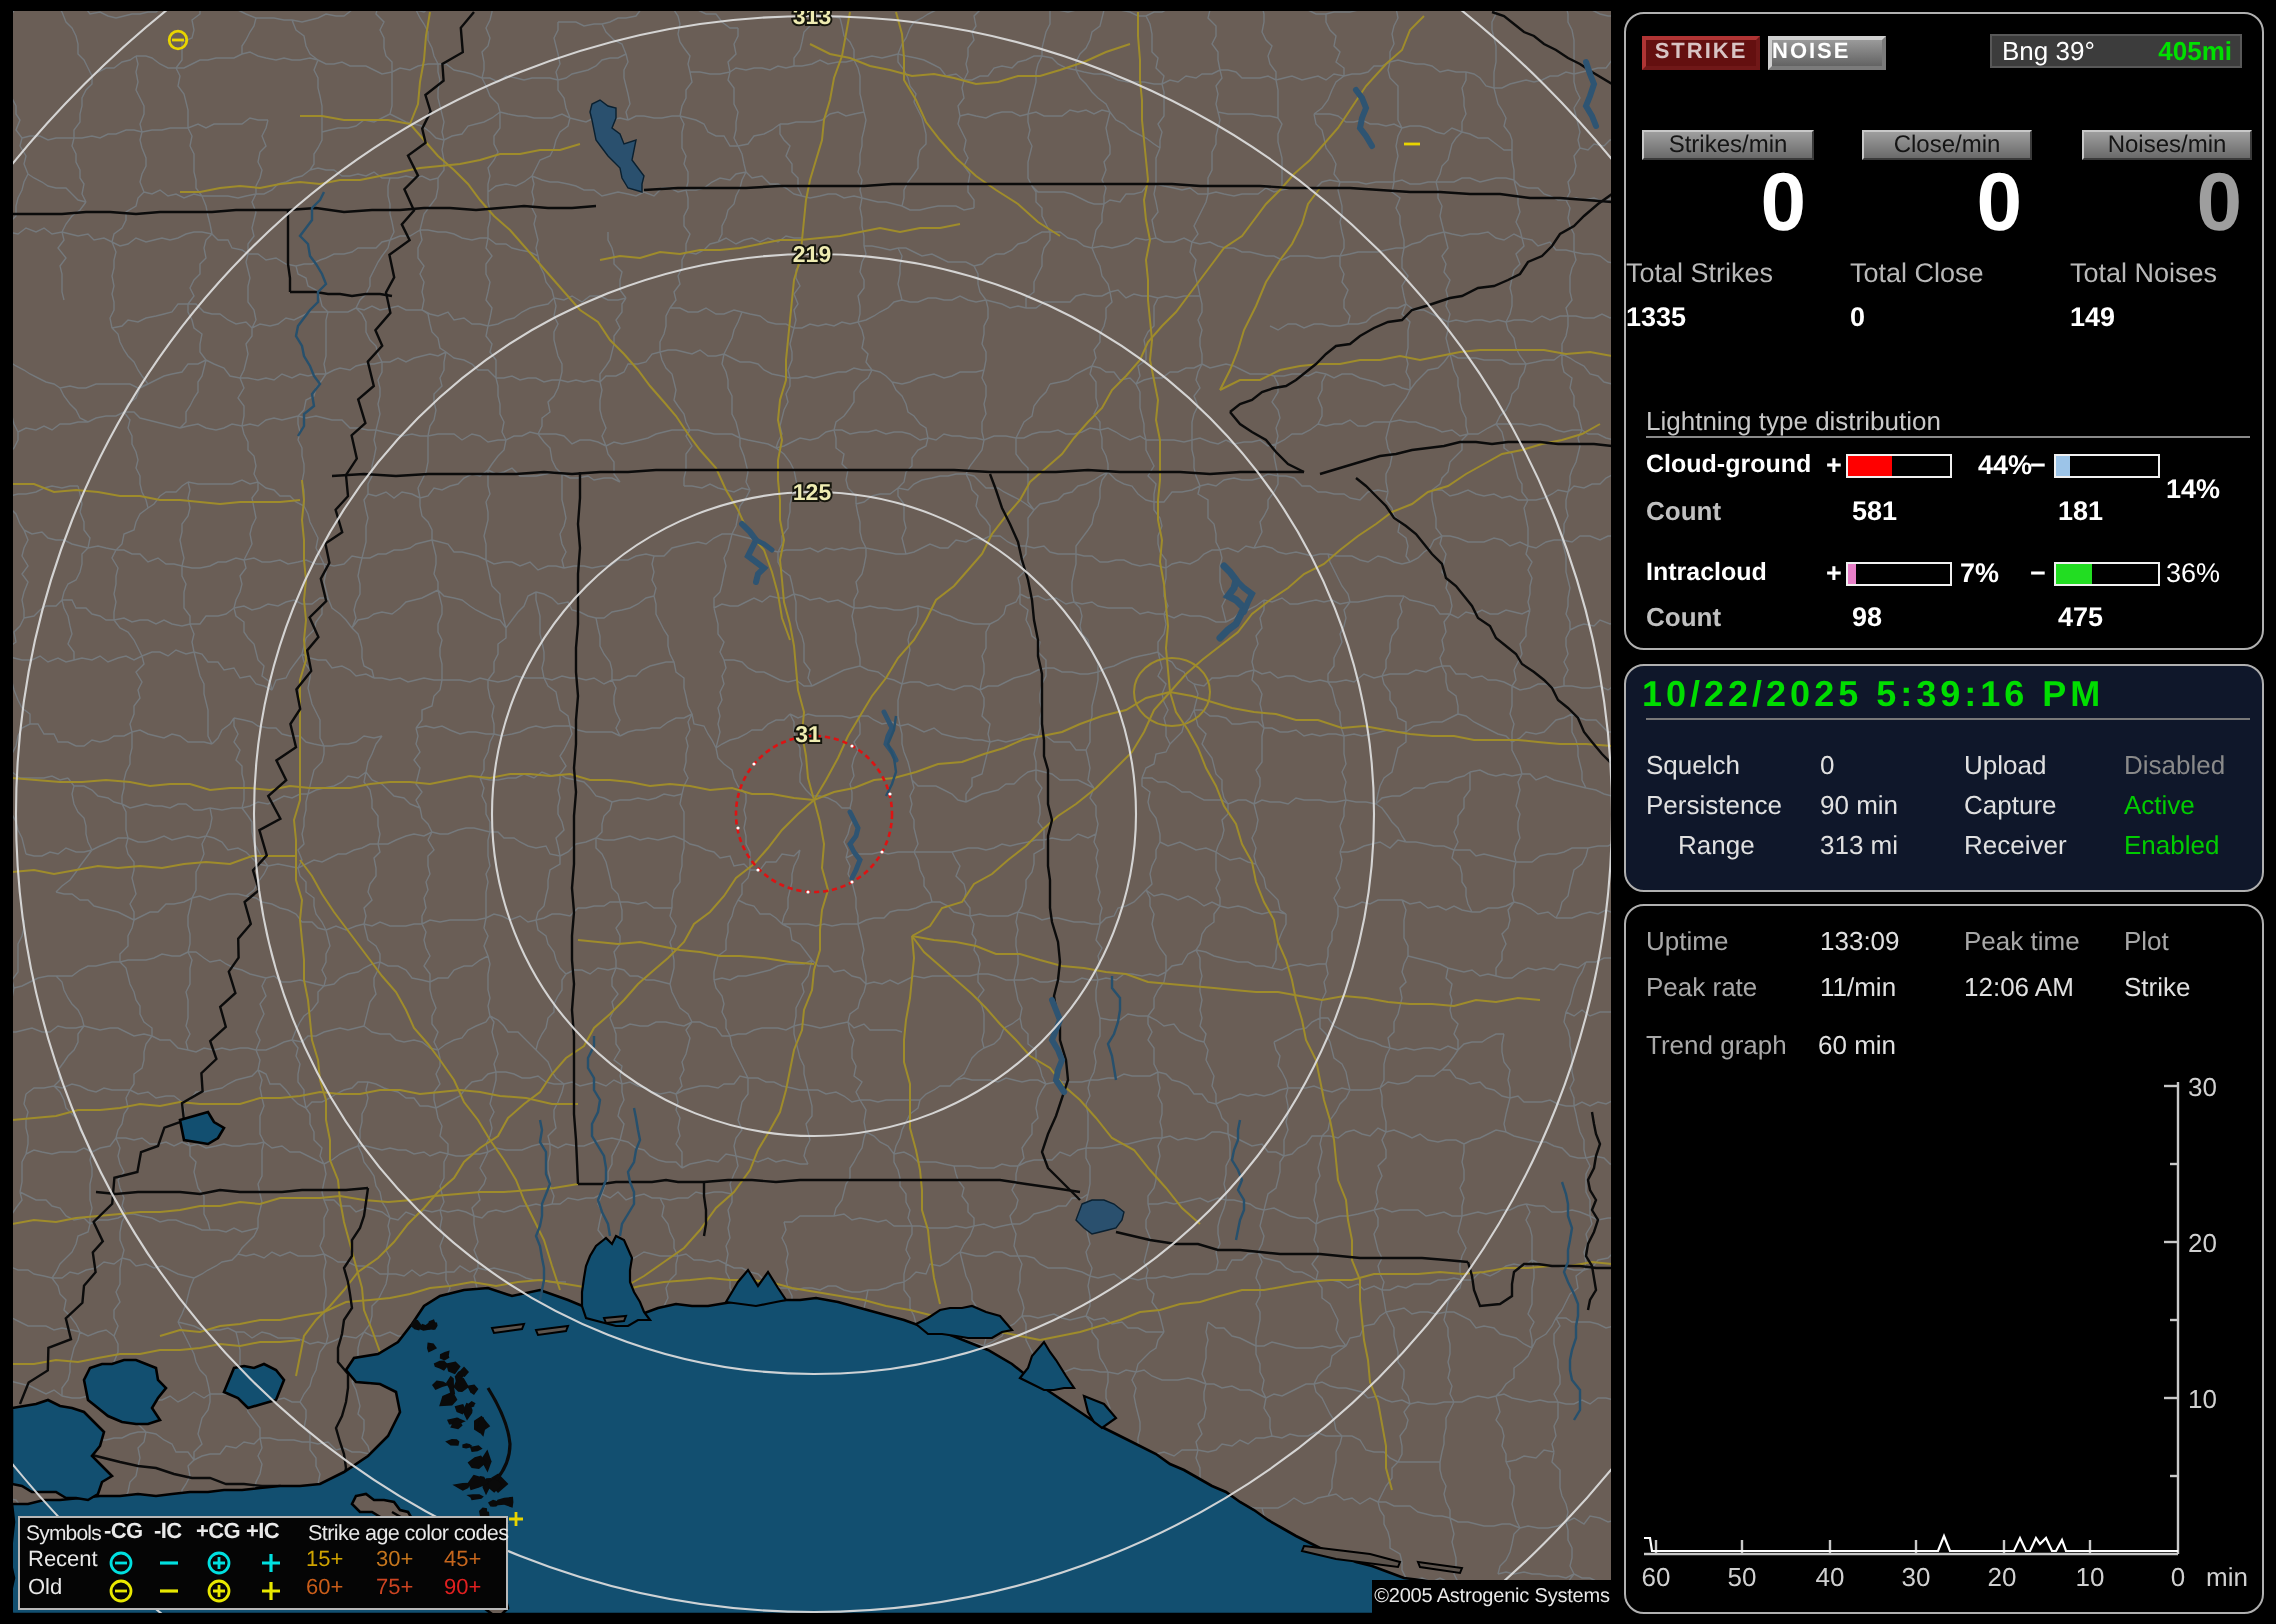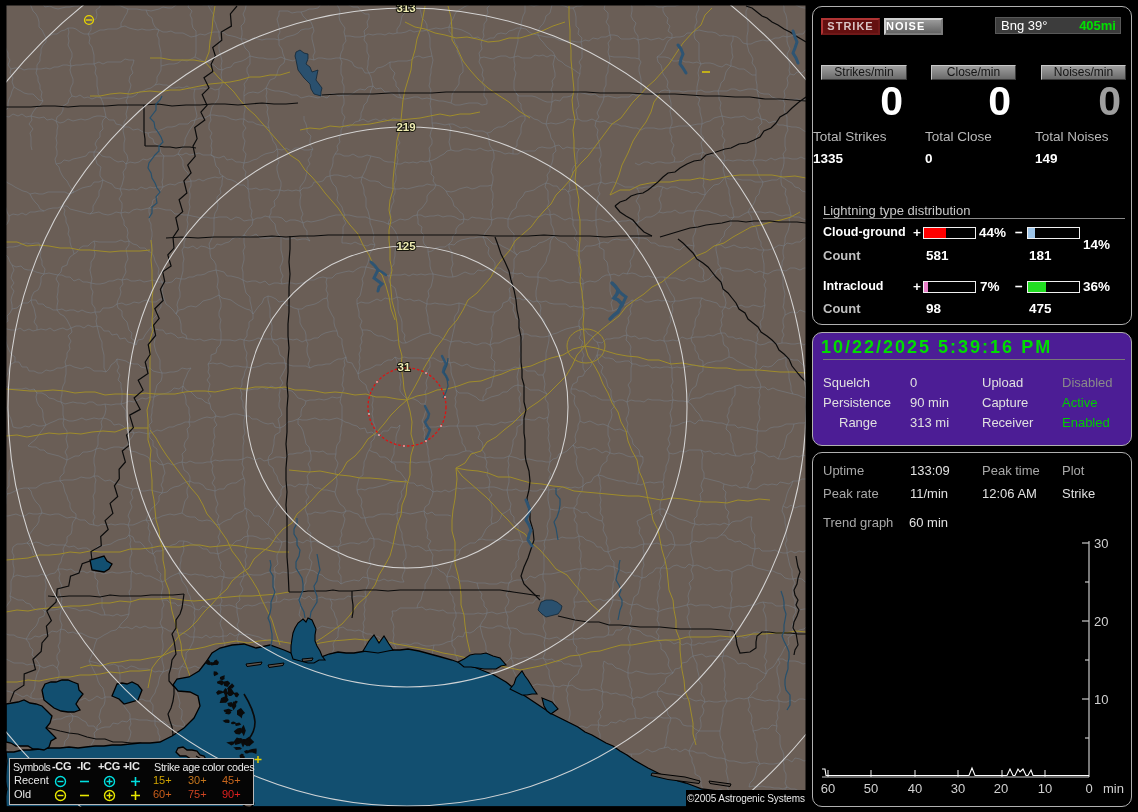--- a/index.html
+++ b/index.html
@@ -279,46 +279,46 @@
  <div class="totval" style="left:0px;width:90px">1335</div>
  <div class="totval" style="left:112px;width:86px">0</div>
  <div class="totval" style="left:222px;width:86px">149</div>
  <div style="position:absolute;left:10px;top:196px;font-size:13px;color:#c8c8c8">Lightning type distribution</div>
  <div style="position:absolute;left:10px;top:211px;width:302px;border-top:1px solid #8a8a8a"></div>
  <div style="position:absolute;left:10px;top:218px;font-size:12.5px;font-weight:bold;color:#fff">Cloud-ground</div>
  <div style="position:absolute;left:100px;top:218px;font-size:13.5px;font-weight:bold;color:#fff">+</div>
  <div style="position:absolute;left:110px;top:219.5px;width:53px;height:12px;border:1px solid #f0f0f0;background:#000;box-sizing:border-box">
       <div style="width:22px;height:100%;background:#f00"></div>
     </div>
- <div style="position:absolute;left:166px;top:218px;font-size:13.5px;font-weight:bold;color:#fff">44%</div>
+ <div style="position:absolute;left:176px;top:218px;font-size:13.5px;font-weight:bold;color:#fff">44%</div>
  <div style="position:absolute;left:202px;top:218px;font-size:13.5px;font-weight:bold;color:#fff">−</div>
  <div style="position:absolute;left:214px;top:219.5px;width:53px;height:12px;border:1px solid #f0f0f0;background:#000;box-sizing:border-box">
       <div style="width:7px;height:100%;background:#9cc4e8"></div>
     </div>
  <div style="position:absolute;left:270px;top:230px;font-size:13.5px;font-weight:bold;color:#ffffff">14%</div>
  <div style="position:absolute;left:10px;top:241px;font-size:13px;font-weight:bold;color:#c0c0c0">Count</div>
  <div style="position:absolute;left:113px;top:241px;font-size:13.5px;font-weight:bold;color:#fff">581</div>
  <div style="position:absolute;left:216px;top:241px;font-size:13.5px;font-weight:bold;color:#fff">181</div>
  <div style="position:absolute;left:10px;top:272px;font-size:12.5px;font-weight:bold;color:#fff">Intracloud</div>
  <div style="position:absolute;left:100px;top:272px;font-size:13.5px;font-weight:bold;color:#fff">+</div>
  <div style="position:absolute;left:110px;top:273.5px;width:53px;height:12px;border:1px solid #f0f0f0;background:#000;box-sizing:border-box">
       <div style="width:4px;height:100%;background:#e87fc8"></div>
     </div>
  <div style="position:absolute;left:167px;top:272px;font-size:13.5px;font-weight:bold;color:#fff">7%</div>
  <div style="position:absolute;left:202px;top:272px;font-size:13.5px;font-weight:bold;color:#fff">−</div>
  <div style="position:absolute;left:214px;top:273.5px;width:53px;height:12px;border:1px solid #f0f0f0;background:#000;box-sizing:border-box">
       <div style="width:18px;height:100%;background:#22dd22"></div>
     </div>
- <div style="position:absolute;left:270px;top:272px;font-size:13.5px;font-weight:bold;color:#fff">36%</div>
+ <div style="position:absolute;left:270px;top:272px;font-size:13.5px;font-weight:normal;color:#fff">36%</div>
  <div style="position:absolute;left:10px;top:294px;font-size:13px;font-weight:bold;color:#c0c0c0">Count</div>
  <div style="position:absolute;left:113px;top:294px;font-size:13.5px;font-weight:bold;color:#fff">98</div>
  <div style="position:absolute;left:216px;top:294px;font-size:13.5px;font-weight:bold;color:#fff">475</div>
 </div>
 
-<div style="position:absolute;left:812px;top:332px;width:318px;height:112px;border:1px solid #b0b0b0;border-radius:10px;background:#4c1d95">
+<div style="position:absolute;left:812px;top:332px;width:318px;height:112px;border:1px solid #b0b0b0;border-radius:10px;background:#0f172a">
  <div style="position:absolute;left:8px;top:4px;font-size:18px;font-weight:bold;color:#00dd00;letter-spacing:2px;white-space:nowrap">10/22/2025 5:39:16 PM</div>
  <div style="position:absolute;left:10px;top:26px;width:302px;border-top:1px solid #787878"></div>
  <div class="r2lab" style="top:42px;left:10px">Squelch</div>
     <div class="r2val" style="top:42px;left:97px">0</div>
  <div class="r2lab" style="top:42px;left:169px">Upload</div>
     <div class="r2val" style="top:42px;left:249px;color:#8a8a8a">Disabled</div>
  <div class="r2lab" style="top:62px;left:10px">Persistence</div>
     <div class="r2val" style="top:62px;left:97px">90 min</div>
  <div class="r2lab" style="top:62px;left:169px">Capture</div>
     <div class="r2val" style="top:62px;left:249px;color:#00cc00">Active</div>

